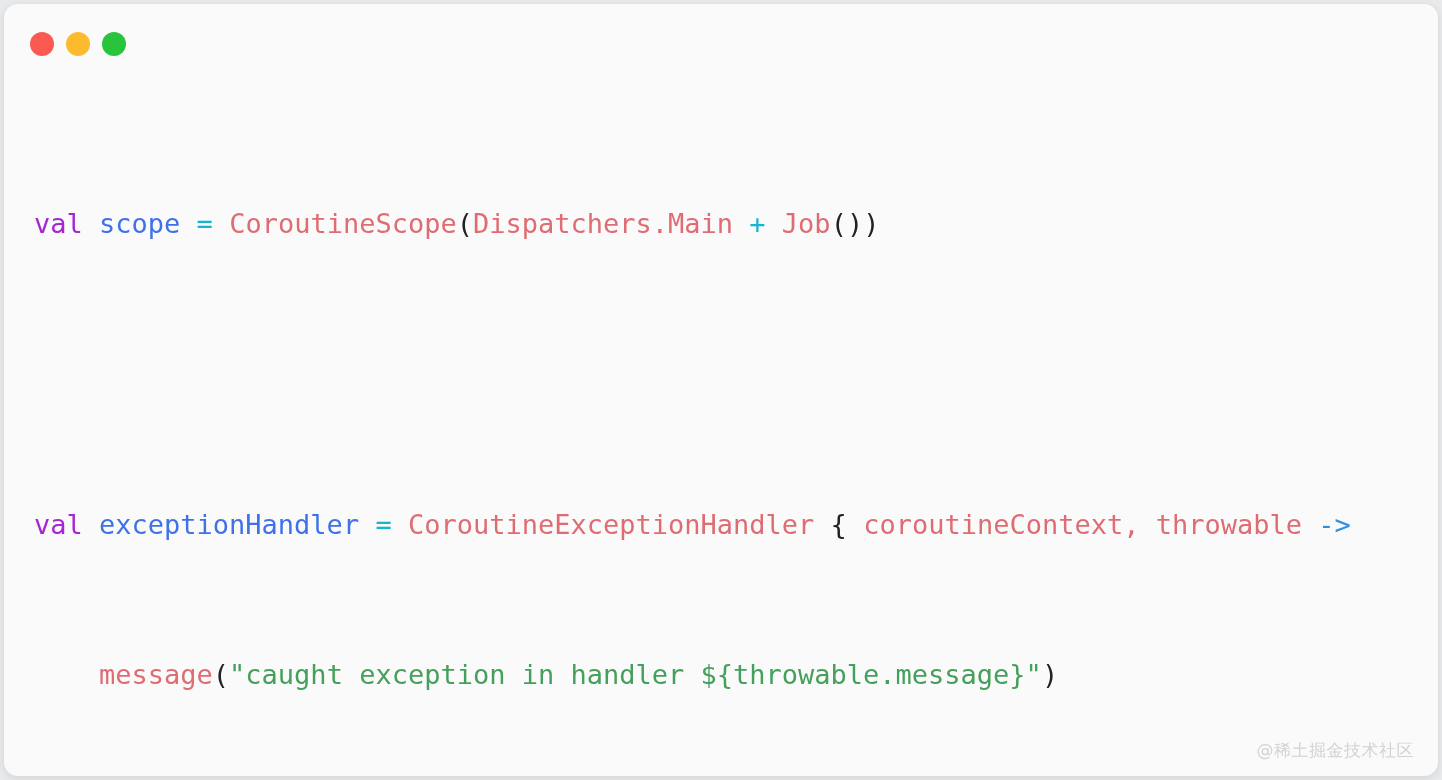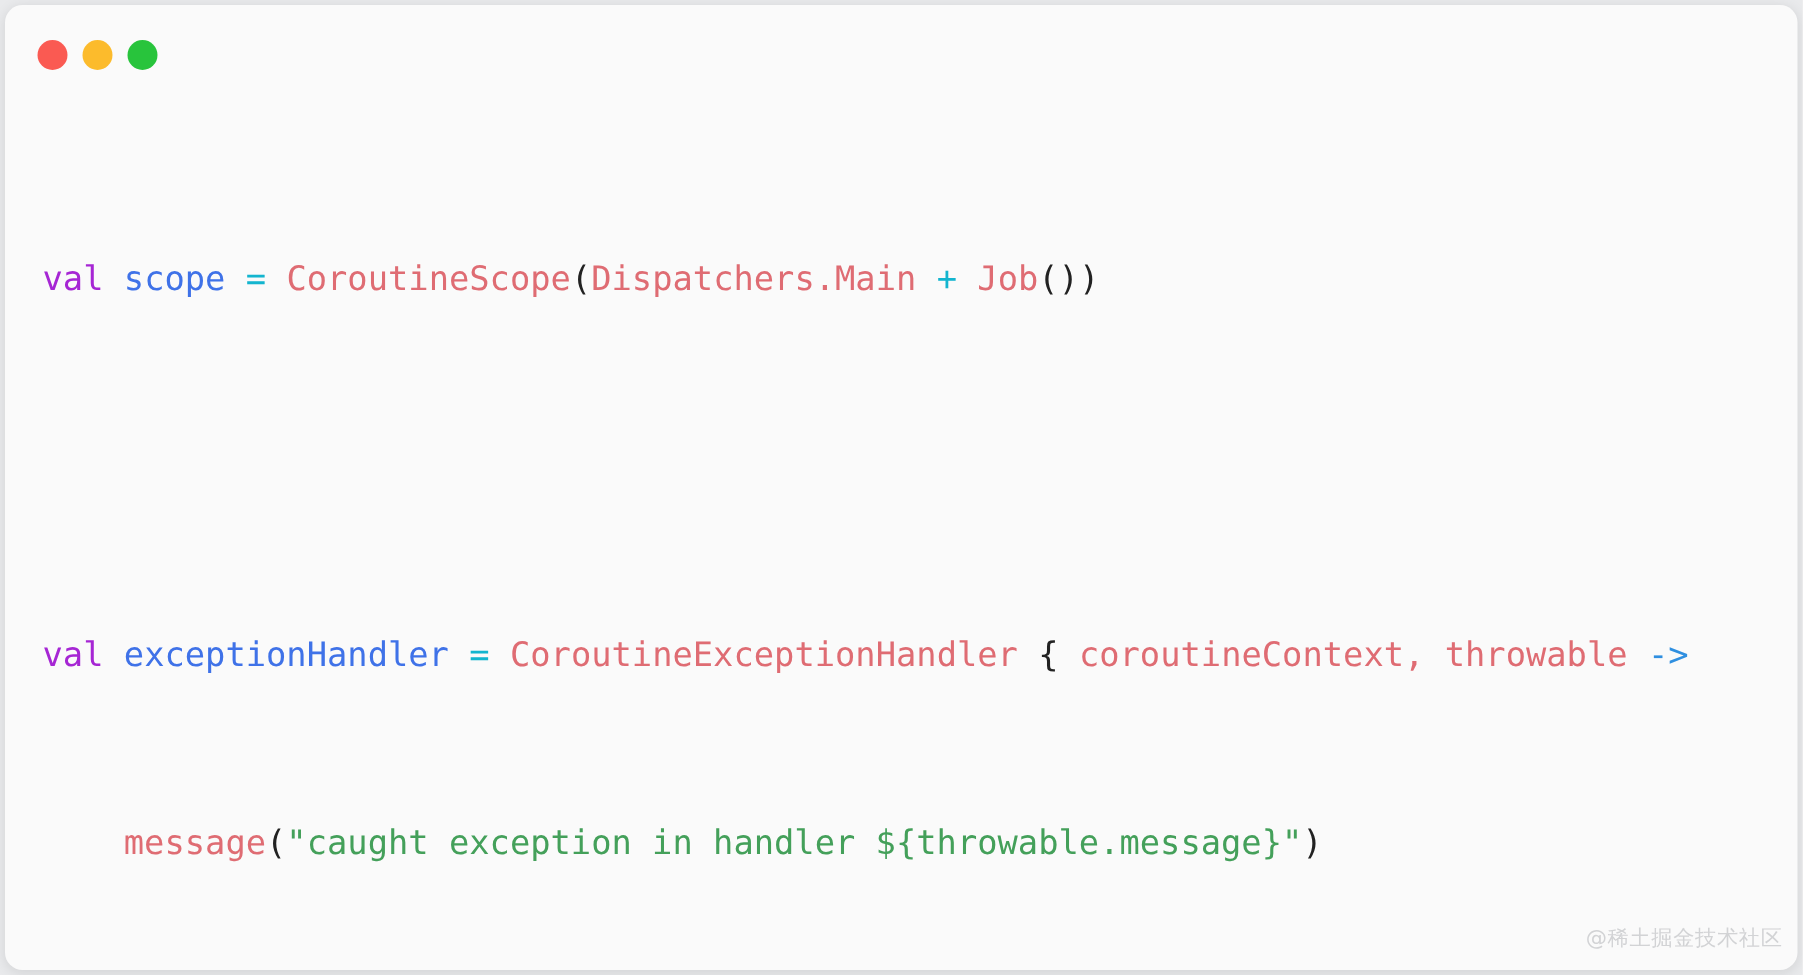--- a/index.html
+++ b/index.html
@@ -73,21 +73,21 @@
   .kw   { color: #a626d4; }        
   .var  { color: #3f72e8; }        
   .op   { color: #13b5cf; }        
   .fn   { color: #df6c73; }        
   .pun  { color: #222222; }        
   .str  { color: #44a05a; }        
   .arrow{ color: #2f8fe0; }        
 
   .watermark {
     position: absolute;
-    right: 12px;
+    right: 24px;
     bottom: 14px;
     font-family: "DejaVu Sans", sans-serif;
     font-size: 17px;
     color: #d2d3d5;
     letter-spacing: 0.5px;
     user-select: none;
   }
 </style>
 </head>
 <body>

